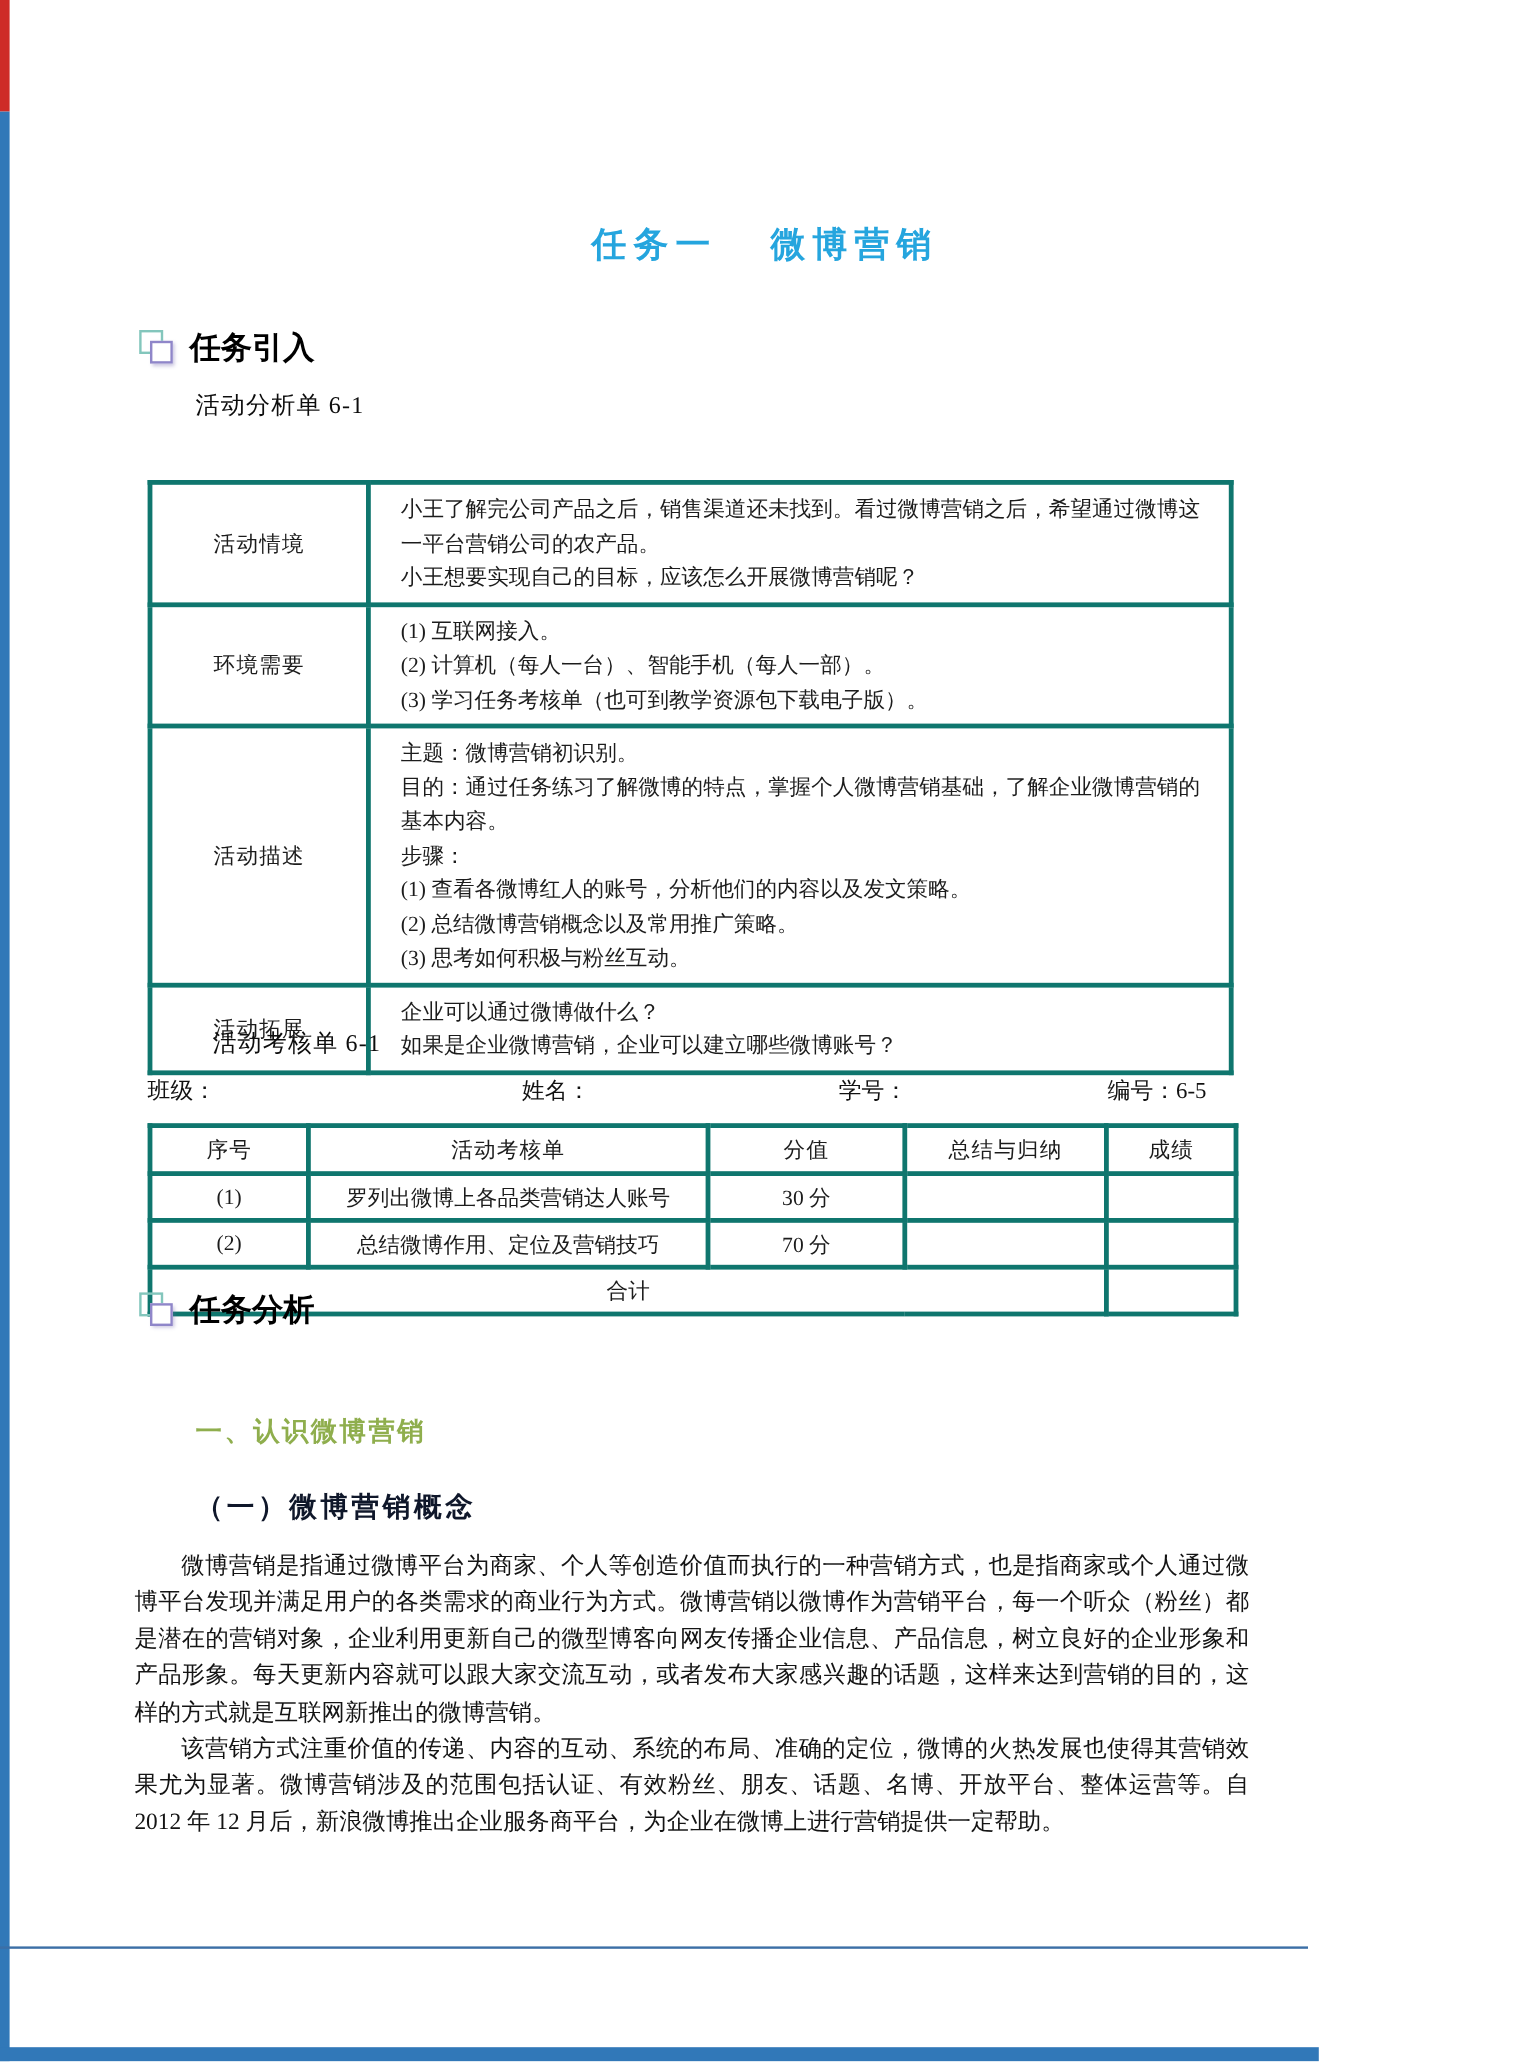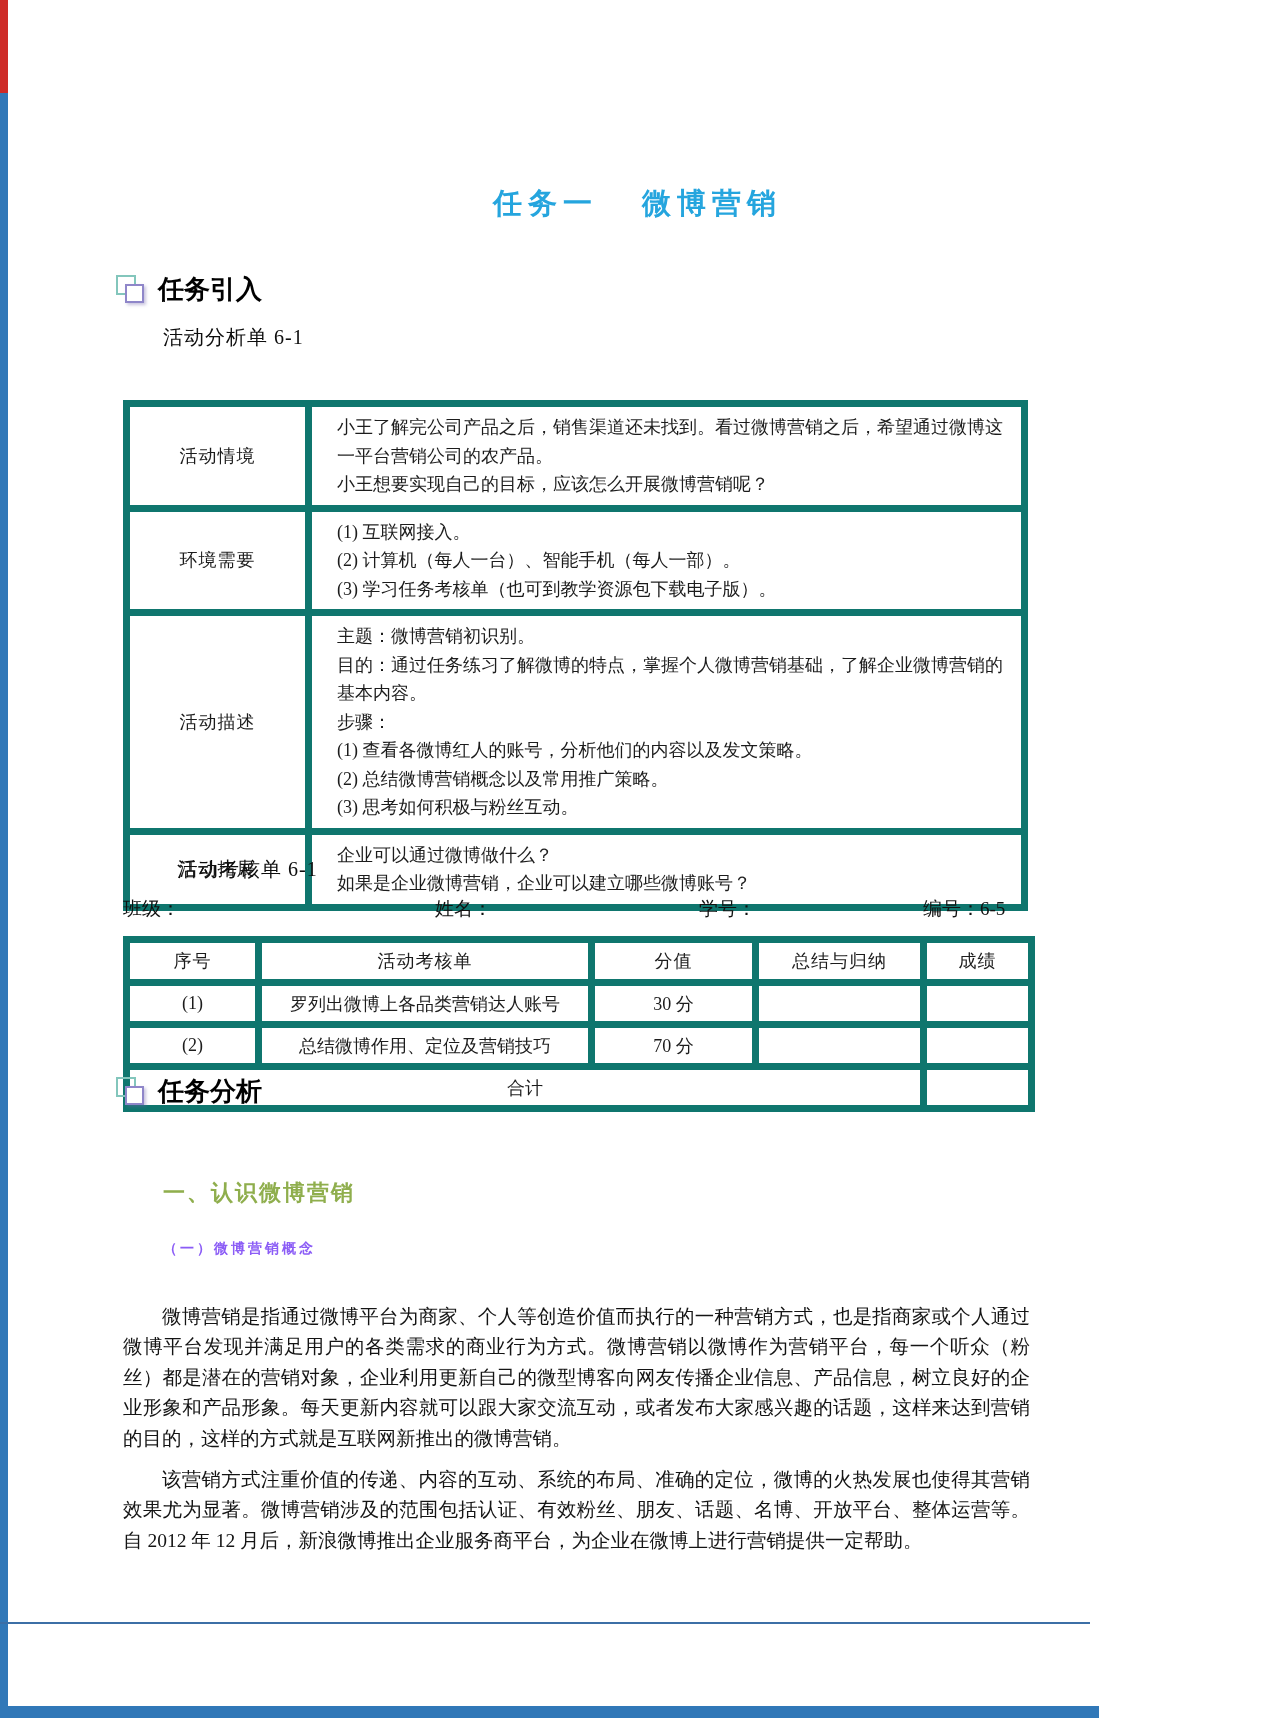--- a/index.html
+++ b/index.html
@@ -28,44 +28,44 @@
   .sec-intro{top:272px;left:116px;}
   .sec-analysis{top:1074px;left:116px;}
 
   .caption{font-size:20px;color:#0d0d0d;letter-spacing:1px;}
   .cap1{top:324px;left:163px;}
   .cap2{top:856px;left:177px;}
 
   
   table.sheet{border-collapse:collapse;table-layout:fixed;
               border:2px solid #3f85c6;font-size:18px;color:#1c1c1c;}
-  table.sheet td{border:7px solid #0f766e;vertical-align:middle;}
+  table.sheet td{border:4px solid #0f766e;vertical-align:middle;}
   .t1{top:400px;left:123px;width:905px;}
   .t1 td.lbl{text-align:center;letter-spacing:1px;}
   .t1 td.cnt{padding:6px 10px 6px 25px;}
   .t1 .line{line-height:28.5px;}
   .t1 tr.r1{height:65px;} .t1 tr.r2{height:100px;} .t1 tr.r3{height:199px;} .t1 tr.r4{height:66px;padding-left:25px;}
 
   .student{top:896px;left:123px;width:905px;height:28px;font-size:19px;}
   .student span{position:absolute;top:0;}
   .st-class{left:0;} .st-name{left:312px;} .st-id{left:576px;} .st-no{left:800px;}
 
   .t2{top:936px;left:123px;width:905px;}
   .t2 td{text-align:center;height:33px;}
   .t2 tr.hdr td{height:34px;letter-spacing:1px;}
 
   
   .h-green{top:1178px;left:163px;font-family:"Liberation Sans","DejaVu Sans",sans-serif;
            font-size:22px;font-weight:bold;color:#8fae4d;letter-spacing:2px;}
-  .h-purple{top:1240px;left:163px;font-size:14px;font-weight:600;color:#8b5cf6;letter-spacing:3px;}
+  .h-purple{top:1240px;left:163px;font-size:23px;font-weight:600;color:#0f172a;letter-spacing:3px;}
 
   
   .bodytext{top:1291px;left:112px;width:929px;font-size:19.5px;line-height:30.4px;
             text-align:justify;color:#141414;}
-  .bodytext p{margin:11px;text-indent:2em;}
+  .bodytext p{margin:0;text-indent:2em;}
 
   
   .f-rule{top:1622px;left:0;width:1090px;height:2px;background:#3c6fa6;}
   .f-text{top:1639px;left:113px;width:877px;text-align:right;
           font-family:"Liberation Sans","DejaVu Sans",sans-serif;
           font-size:17px;color:#1a1a1a;letter-spacing:3px;}
   .blk-top{left:1173px;top:1508px;width:102px;height:32px;background:#6b9dc9;}
   .blk-main{left:1143px;top:1537px;width:132px;height:181px;background:#6b9dc9;}
   .blk-sq{left:1149px;top:1514px;width:14px;height:14px;background:#4a80b4;}
   .pg-circle{left:1086px;top:1563px;width:112px;height:112px;border:5px solid #4a86bb;

